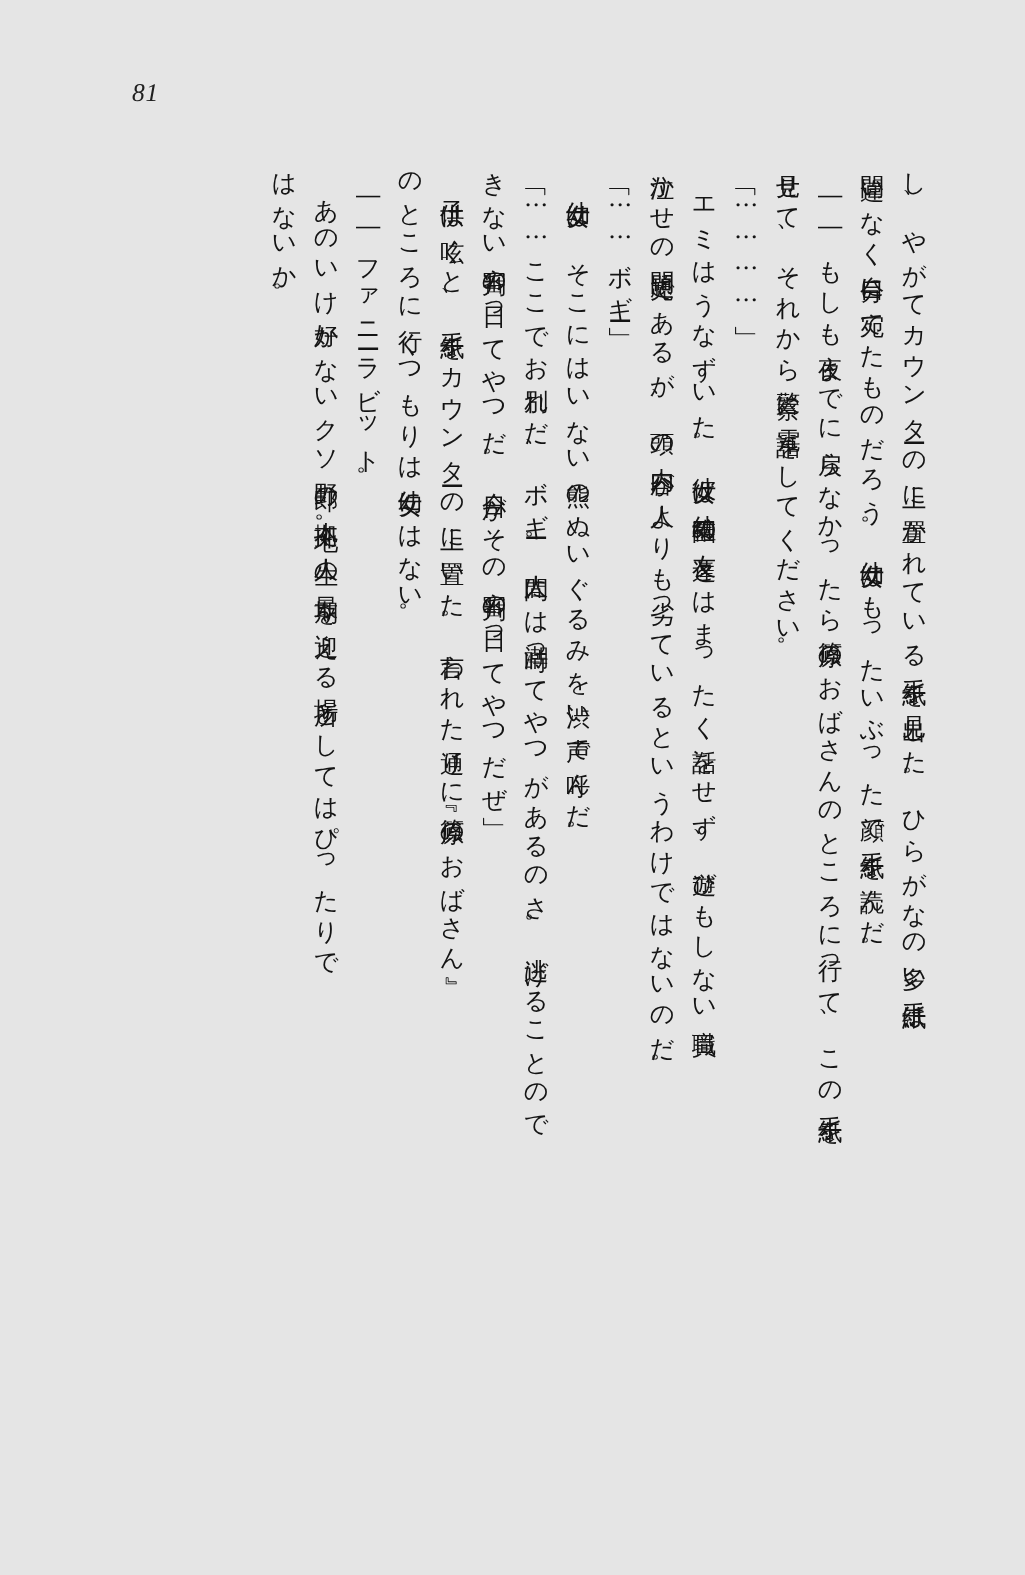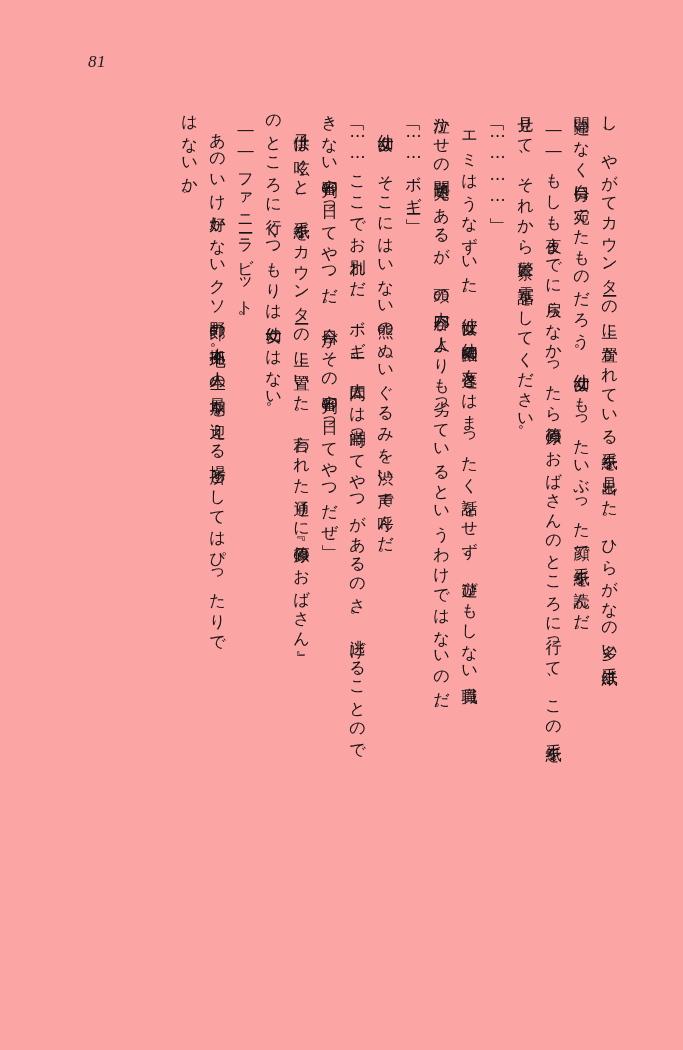--- a/index.html
+++ b/index.html
@@ -13,21 +13,21 @@
     font-family: "Liberation Serif", "DejaVu Serif", serif;
     color: #1a1a1a;
     overflow: hidden;
     position: relative;
   }
 
   
   .page {
     position: absolute;
     inset: 0;
-    background: #fca5a5;
+    background: #e5e5e5;
   }
 
   .page-number {
     position: absolute;
     top: 52px;
     left: 88px;
     font-size: 17px;
     font-family: "Liberation Serif", "DejaVu Serif", serif;
     font-style: italic;
     color: #202020;

